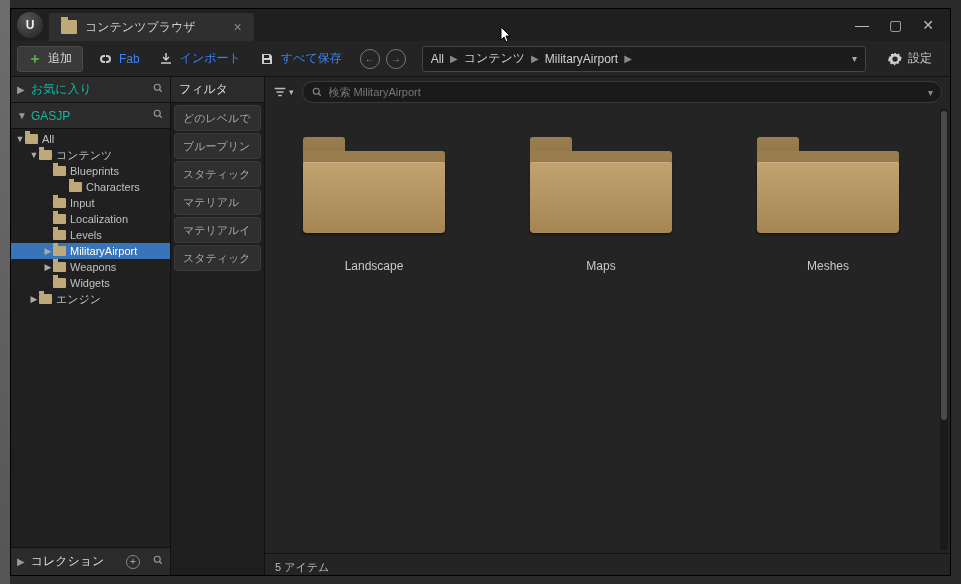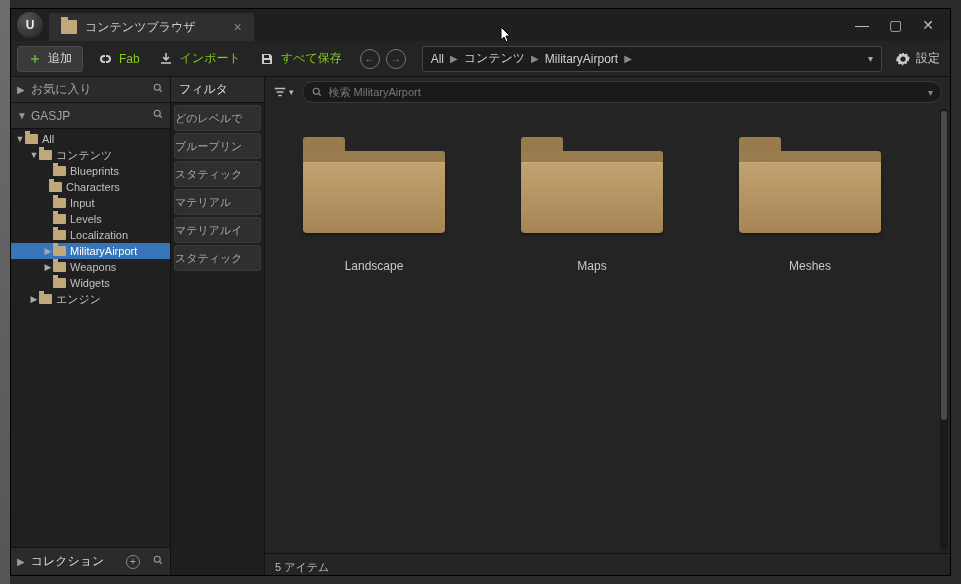--- a/index.html
+++ b/index.html
@@ -80,21 +80,21 @@
     border-radius: 3px;
     height: 26px;
     display: flex; align-items: center;
     padding: 0 10px; gap: 6px;
     cursor: pointer;
     color: #ddd;
   }
   .plus { color: #5bbf47; font-weight: bold; font-size: 14px; }
   .tbtn {
     display: flex; align-items: center; gap: 6px;
-    color: #84cc16; cursor: pointer; padding: 0 4px; justify-content: space-between;
+    color: #3b82f6; cursor: pointer; padding: 0 4px; justify-content: space-between;
   }
   .tbtn svg, .tbtn .ico { width: 16px; height: 16px; }
   .nav-arrows { display: flex; gap: 6px; margin-left: 4px; }
   .circle-btn {
     width: 20px; height: 20px; border: 1.5px solid #777; border-radius: 50%;
     display: flex; align-items: center; justify-content: center;
     color: #999; font-size: 10px; cursor: pointer;
   }
   .breadcrumb {
     flex: 1;
@@ -102,39 +102,39 @@
     border: 1px solid #444;
     border-radius: 3px;
     background: #1c1c1c;
     display: flex; align-items: center;
     padding: 0 8px; gap: 6px;
     margin-left: 6px;
   }
   .crumb { color: #d0d0d0; cursor: pointer; }
   .chev { color: #888; font-size: 10px; }
   .bc-dd { color: #aaa; margin-left: auto; font-size: 10px; cursor: pointer; }
-  .settings { display: flex; align-items: center; gap: 6px; margin: 0 4px; cursor: pointer; }
+  .settings { display: flex; align-items: center; gap: 6px; margin: 0 12px; cursor: pointer; }
   
   .body {
     flex: 1; display: flex; min-height: 0;
   }
   .sidebar {
     width: 160px;
     background: #202020;
     border-right: 1px solid #111;
     display: flex; flex-direction: column;
   }
   .sb-section-hdr {
     height: 26px; display: flex; align-items: center;
     padding: 0 6px; gap: 4px;
     background: #2b2b2b;
     border-bottom: 1px solid #111;
   }
   .sb-section-hdr .disclose { color: #999; font-size: 10px; width: 10px; }
-  .sb-section-hdr .label { flex: 1; color: #a3a3a3; font-size: 12px; }
+  .sb-section-hdr .label { flex: 1; color: #14b8a6; font-size: 12px; }
   .sb-section-hdr .search { color: #999; cursor: pointer; }
   .tree {
     flex: 1; overflow: auto; padding: 2px 0;
   }
   .tree-item {
     height: 16px; display: flex; align-items: center;
     font-size: 11px; color: #c0c0c0; cursor: pointer;
     padding-right: 4px;
   }
   .tree-item .tw { width: 10px; text-align: center; color: #aaa; font-size: 9px; }
@@ -171,21 +171,21 @@
     height: 26px; display: flex; align-items: center; padding: 0 8px;
     color: #ddd; background: #2b2b2b; border-bottom: 1px solid #111;
     font-size: 12px;
   }
   .filter-item {
     height: 26px; margin: 2px 3px;
     background: #2f2f2f;
     border: 1px solid #3a3a3a;
     border-radius: 3px;
     color: #aaa; font-size: 11px;
-    padding: 0 0;
+    padding: 0 8px;
     display: flex; align-items: center;
     overflow: hidden; white-space: nowrap;
     cursor: pointer;
   }
   
   .main {
     flex: 1; display: flex; flex-direction: column;
     background: #242424;
   }
   .main-top {
@@ -201,21 +201,21 @@
   .searchbox input {
     flex: 1; background: transparent; border: none; outline: none;
     color: #ccc; font-size: 11px;
   }
   .searchbox input::placeholder { color: #777; }
   .searchbox .dd { color: #888; font-size: 10px; cursor: pointer; }
   .grid-wrap { flex: 1; overflow: auto; position: relative; }
   .grid {
     display: grid;
     grid-template-columns: repeat(3, 218px);
-    gap: 40px 0;
+    gap: 40px 9px;
     padding: 22px 0 0 0;
   }
   .asset {
     display: flex; flex-direction: column; align-items: center;
     cursor: pointer;
   }
   .folder-icon {
     width: 142px; height: 104px;
     position: relative;
   }
@@ -360,39 +360,39 @@
           <div class="tree-item" style="padding-left: 18px;">
             <span class="tw">▼</span>
             <span class="fico"></span>
             <span>コンテンツ</span>
           </div>
           <div class="tree-item" style="padding-left: 32px;">
             <span class="tw"></span>
             <span class="fico"></span>
             <span>Blueprints</span>
           </div>
-          <div class="tree-item" style="padding-left: 28px;">
+          <div class="tree-item" style="padding-left: 48px;">
             <span class="tw"></span>
             <span class="fico"></span>
             <span>Characters</span>
           </div>
           <div class="tree-item" style="padding-left: 32px;">
             <span class="tw"></span>
             <span class="fico"></span>
             <span>Input</span>
           </div>
           <div class="tree-item" style="padding-left: 32px;">
             <span class="tw"></span>
             <span class="fico"></span>
+            <span>Localization</span>
+          </div>
+          <div class="tree-item" style="padding-left: 32px;">
+            <span class="tw"></span>
+            <span class="fico"></span>
             <span>Levels</span>
-          </div>
-          <div class="tree-item" style="padding-left: 32px;">
-            <span class="tw"></span>
-            <span class="fico"></span>
-            <span>Localization</span>
           </div>
           <div class="tree-item sel" style="padding-left: 32px;">
             <span class="tw">▶</span>
             <span class="fico"></span>
             <span>MilitaryAirport</span>
           </div>
           <div class="tree-item" style="padding-left: 32px;">
             <span class="tw">▶</span>
             <span class="fico"></span>
             <span>Weapons</span>

